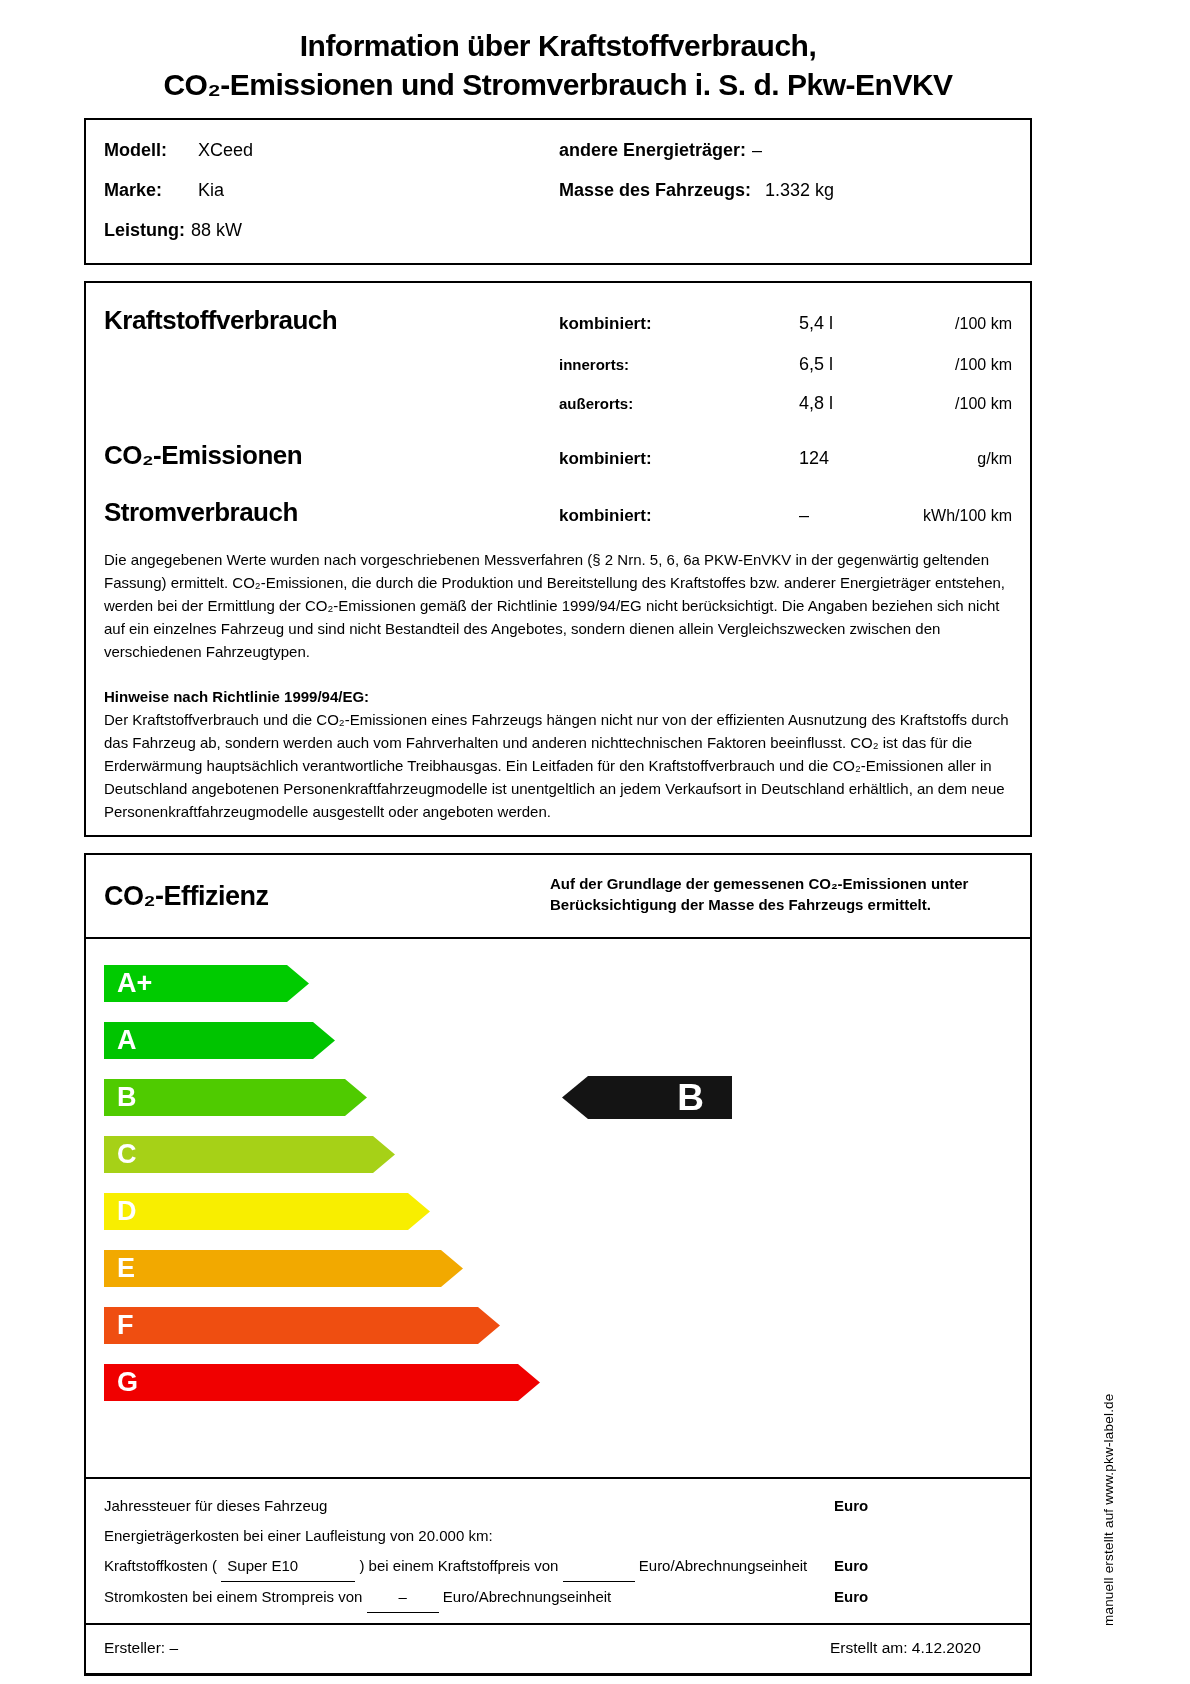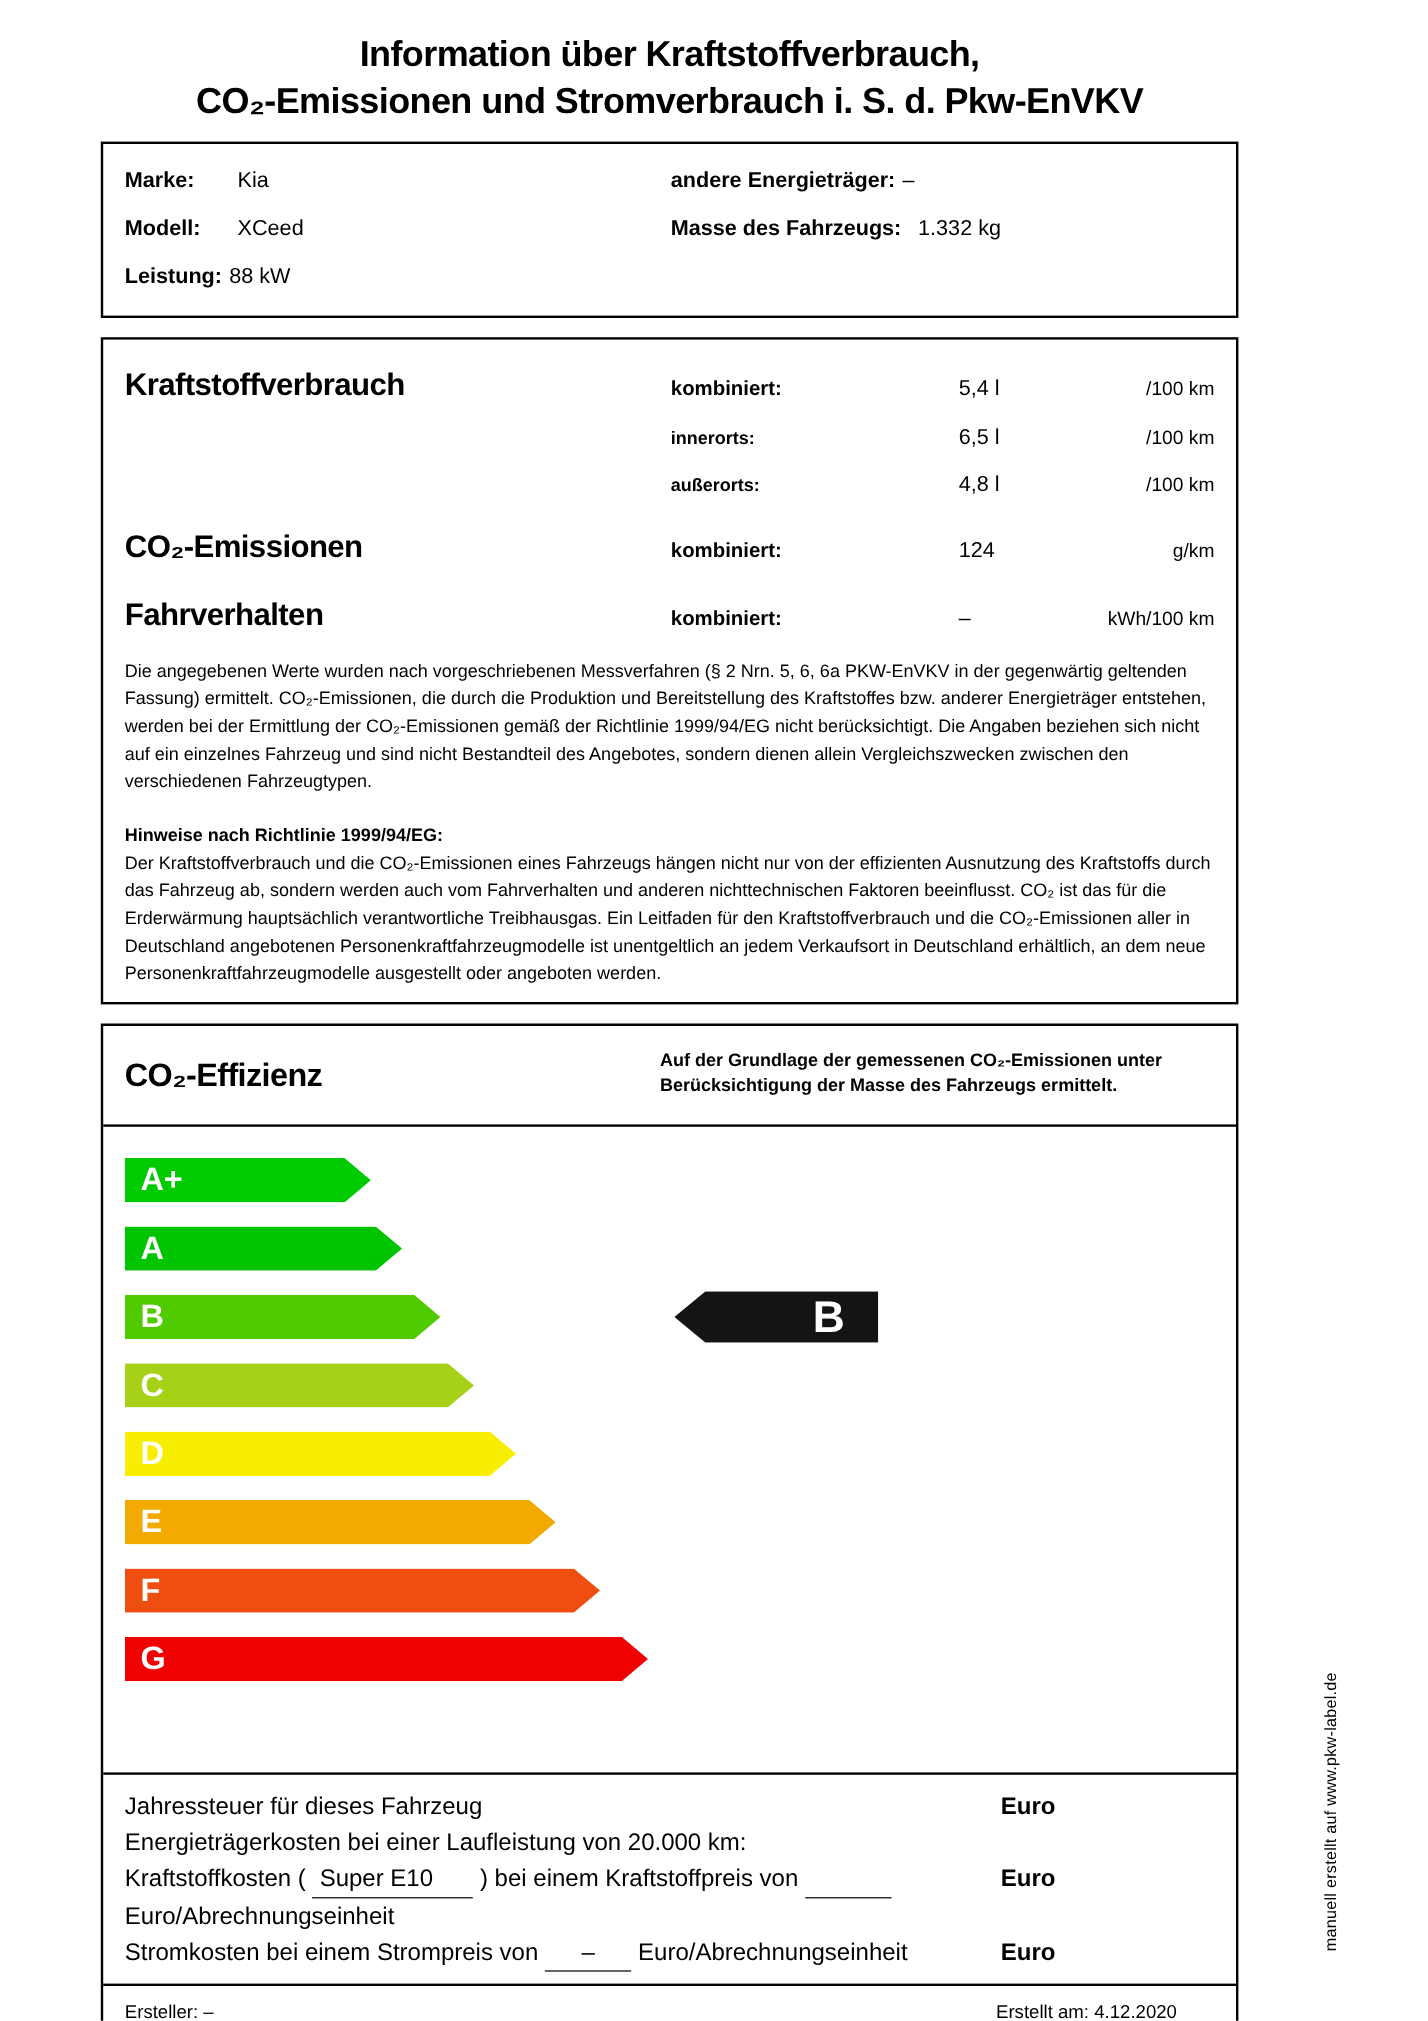--- a/index.html
+++ b/index.html
@@ -64,21 +64,21 @@
     clip-path:polygon(0 0, calc(100% - 22px) 0, 100% 50%, calc(100% - 22px) 100%, 0 100%);
   }
   .eff-marker{
     position:absolute;left:476px;width:170px;height:43px;
     display:flex;align-items:center;justify-content:flex-end;
     color:#fff;font-weight:bold;font-size:37px;padding-right:28px;box-sizing:border-box;
     clip-path:polygon(0 50%, 26px 0, 100% 0, 100% 100%, 26px 100%);
   }
 
   
-  .costs{padding:12px 18px 10px 18px;font-size:20px;}
+  .costs{padding:12px 18px 10px 18px;font-size:15px;}
   .cost-row{display:flex;align-items:baseline;line-height:30px;}
   .cost-main{flex:1;}
   .cost-euro{width:178px;font-weight:bold;}
   .blank{display:inline-block;border-bottom:1.5px solid #000;vertical-align:baseline;}
   .blank.fuel{width:128px;padding-left:6px;}
   .blank.price{width:72px;}
   .blank.strom{width:72px;text-align:center;}
 
   
   .eff-footer{display:flex;align-items:baseline;padding:14px 22px 16px 18px;font-size:15.5px;}
@@ -99,24 +99,24 @@
 
   <div class="doc-title">
     <div>Information über Kraftstoffverbrauch,</div>
     <div>CO₂-Emissionen und Stromverbrauch i. S. d. Pkw-EnVKV</div>
   </div>
 
   <div class="box box1">
     <div class="v-grid">
       <div class="v-left">
         <div class="v-row">
+          <span class="v-label w90">Modell:</span><span class="v-val">XCeed</span>
+        </div>
+        <div class="v-row">
           <span class="v-label w90">Marke:</span><span class="v-val">Kia</span>
-        </div>
-        <div class="v-row">
-          <span class="v-label w90">Modell:</span><span class="v-val">XCeed</span>
         </div>
         <div class="v-row gap">
           <span class="v-label">Leistung:</span><span class="v-val">88 kW</span>
         </div>
       </div>
       <div class="v-right">
         <div class="v-row">
           <span class="v-label">andere Energieträger:</span><span class="v-val">–</span>
         </div>
         <div class="v-row gap">
@@ -153,21 +153,21 @@
     </div>
     <div class="c-row rco2">
       <div class="c-col1 sec-title">CO₂-Emissionen</div>
       <div class="c-col2">kombiniert:</div>
       <div class="c-col3">
         <span class="c-value">124</span>
         <span class="c-unit">g/km</span>
       </div>
     </div>
     <div class="c-row rstrom">
-      <div class="c-col1 sec-title">Fahrverhalten</div>
+      <div class="c-col1 sec-title">Stromverbrauch</div>
       <div class="c-col2">kombiniert:</div>
       <div class="c-col3">
         <span class="c-value">–</span>
         <span class="c-unit">kWh/100 km</span>
       </div>
     </div>
     <div class="note">Die angegebenen Werte wurden nach vorgeschriebenen Messverfahren (§ 2 Nrn. 5, 6, 6a PKW-EnVKV in der gegenwärtig geltenden Fassung) ermittelt. CO₂-Emissionen, die durch die Produktion und Bereitstellung des Kraftstoffes bzw. anderer Energieträger entstehen, werden bei der Ermittlung der CO₂-Emissionen gemäß der Richtlinie 1999/94/EG nicht berücksichtigt. Die Angaben beziehen sich nicht auf ein einzelnes Fahrzeug und sind nicht Bestandteil des Angebotes, sondern dienen allein Vergleichszwecken zwischen den verschiedenen Fahrzeugtypen.</div>
     <div class="hinweise">Hinweise nach Richtlinie 1999/94/EG:</div>
     <div class="note tight">Der Kraftstoffverbrauch und die CO₂-Emissionen eines Fahrzeugs hängen nicht nur von der effizienten Ausnutzung des Kraftstoffs durch das Fahrzeug ab, sondern werden auch vom Fahrverhalten und anderen nichttechnischen Faktoren beeinflusst. CO₂ ist das für die Erderwärmung hauptsächlich verantwortliche Treibhausgas. Ein Leitfaden für den Kraftstoffverbrauch und die CO₂-Emissionen aller in Deutschland angebotenen Personenkraftfahrzeugmodelle ist unentgeltlich an jedem Verkaufsort in Deutschland erhältlich, an dem neue Personenkraftfahrzeugmodelle ausgestellt oder angeboten werden.</div>
   </div>

